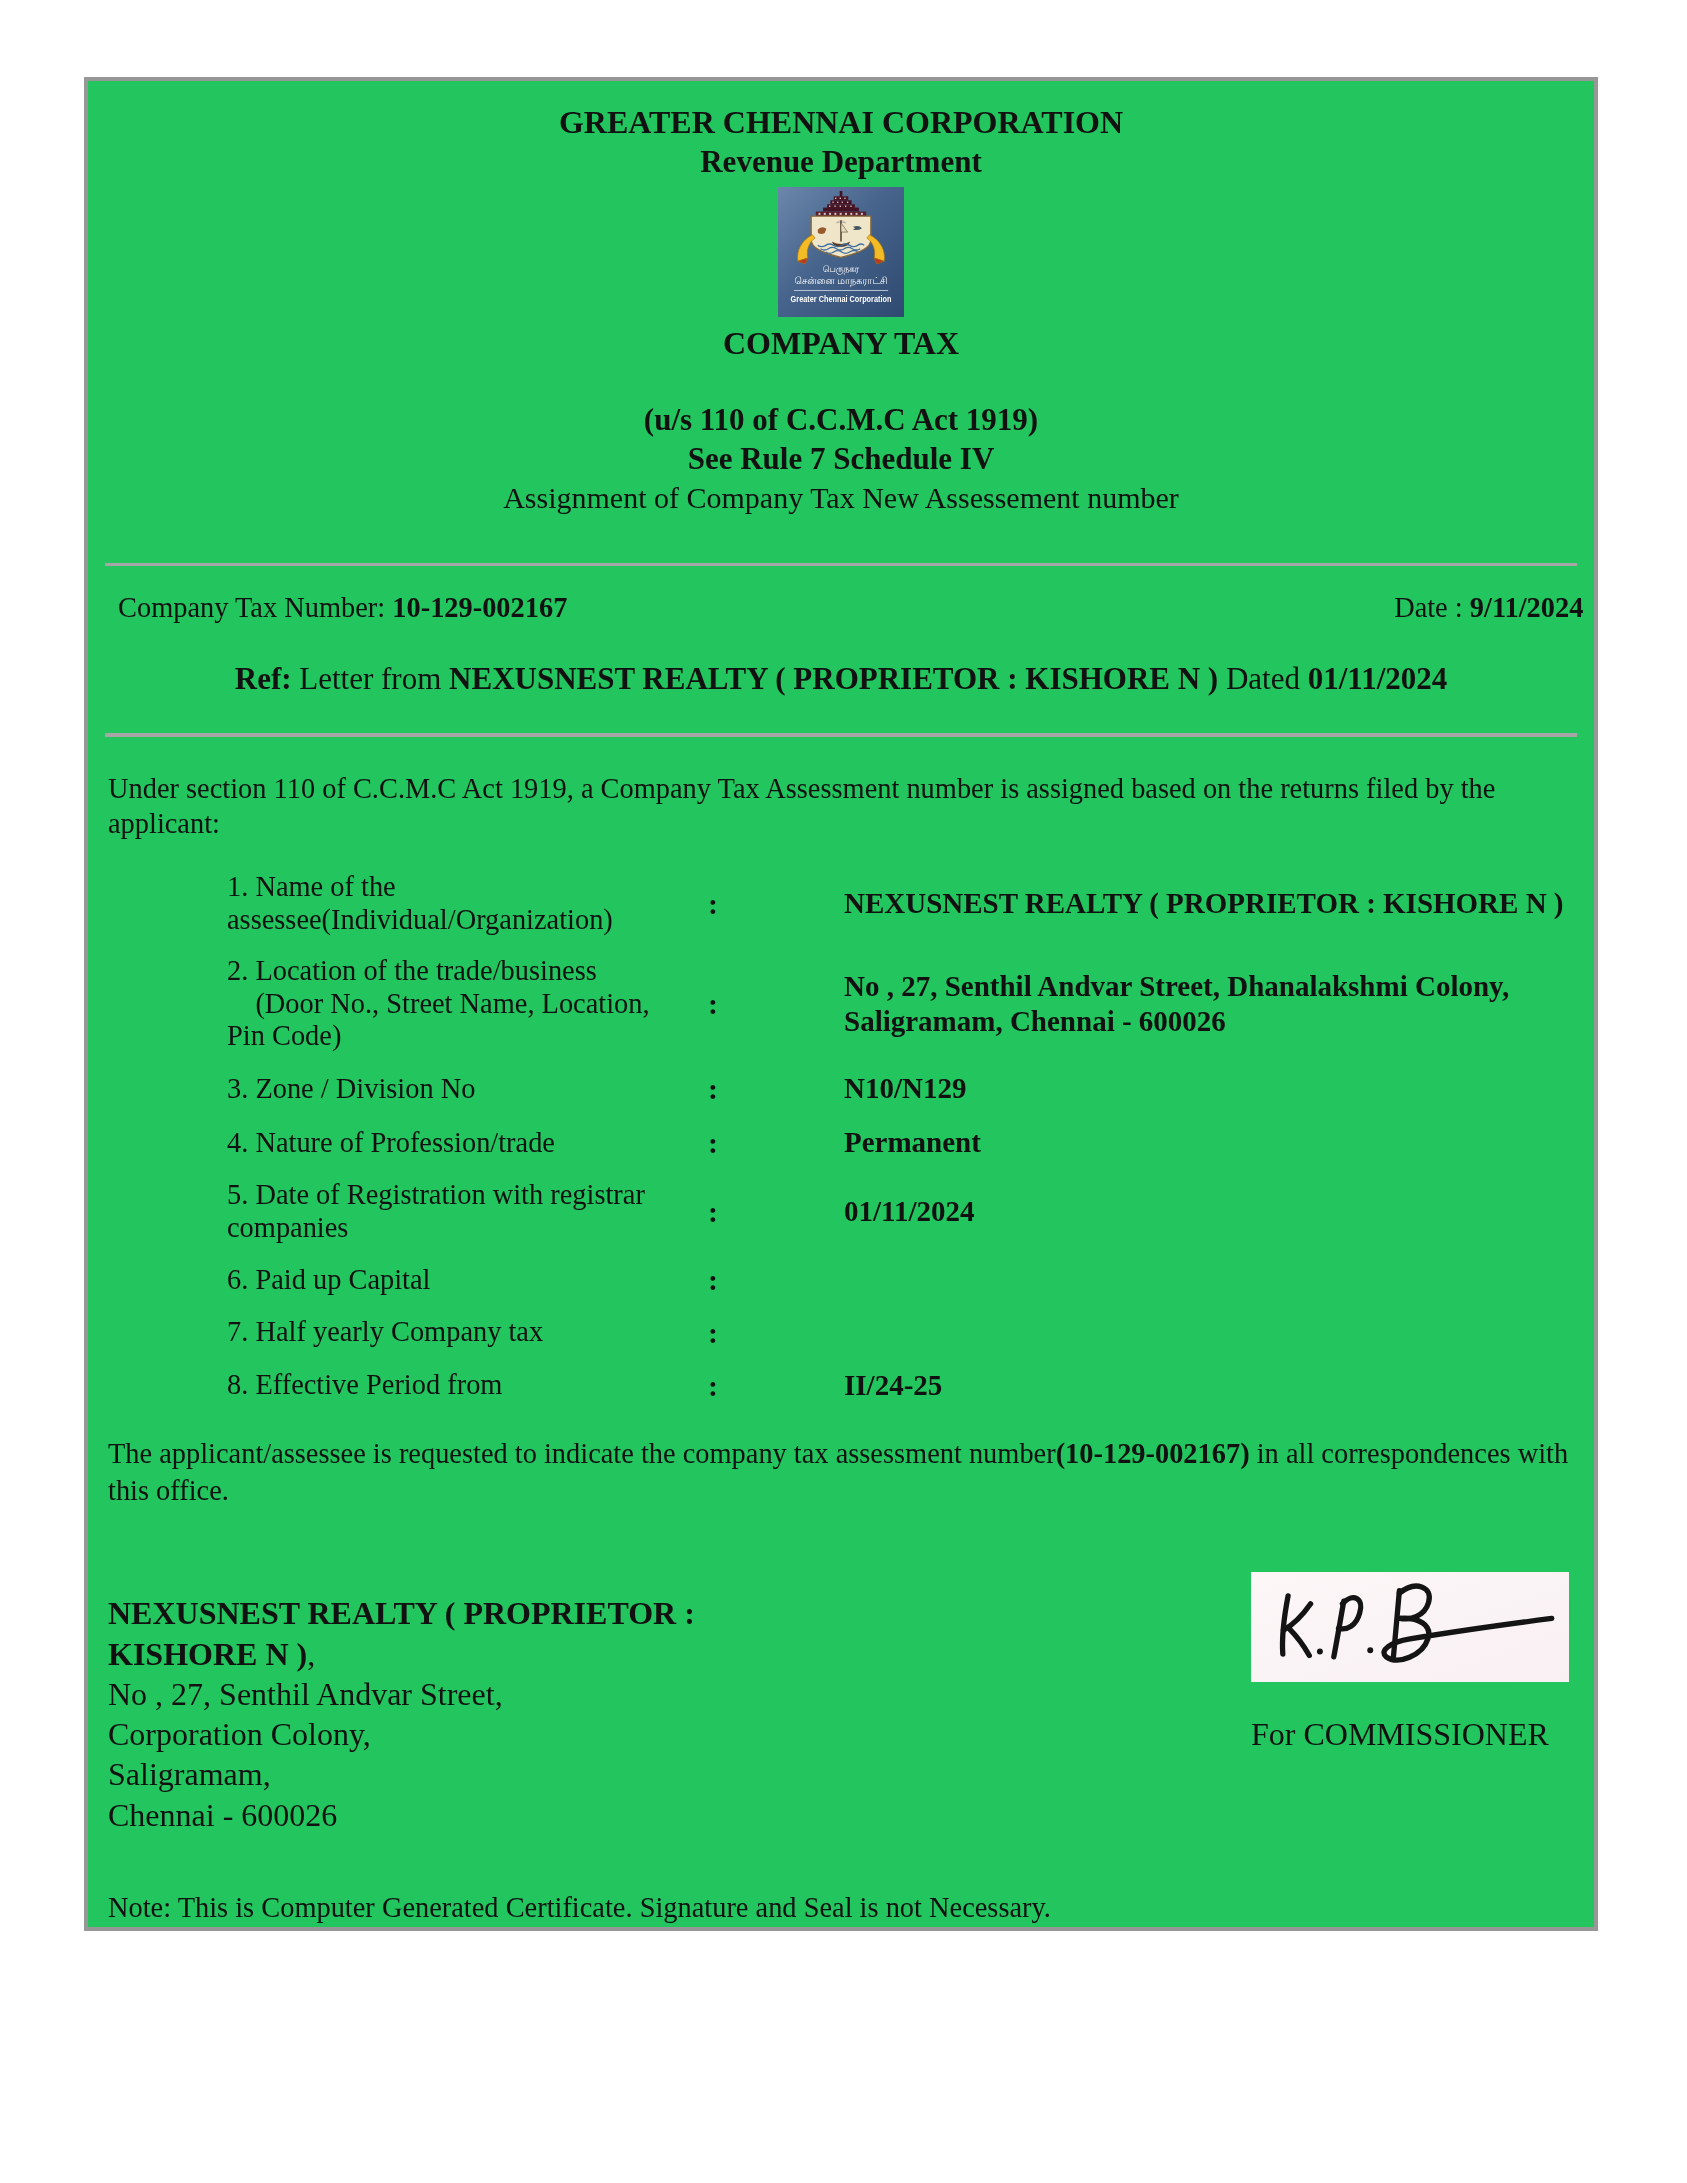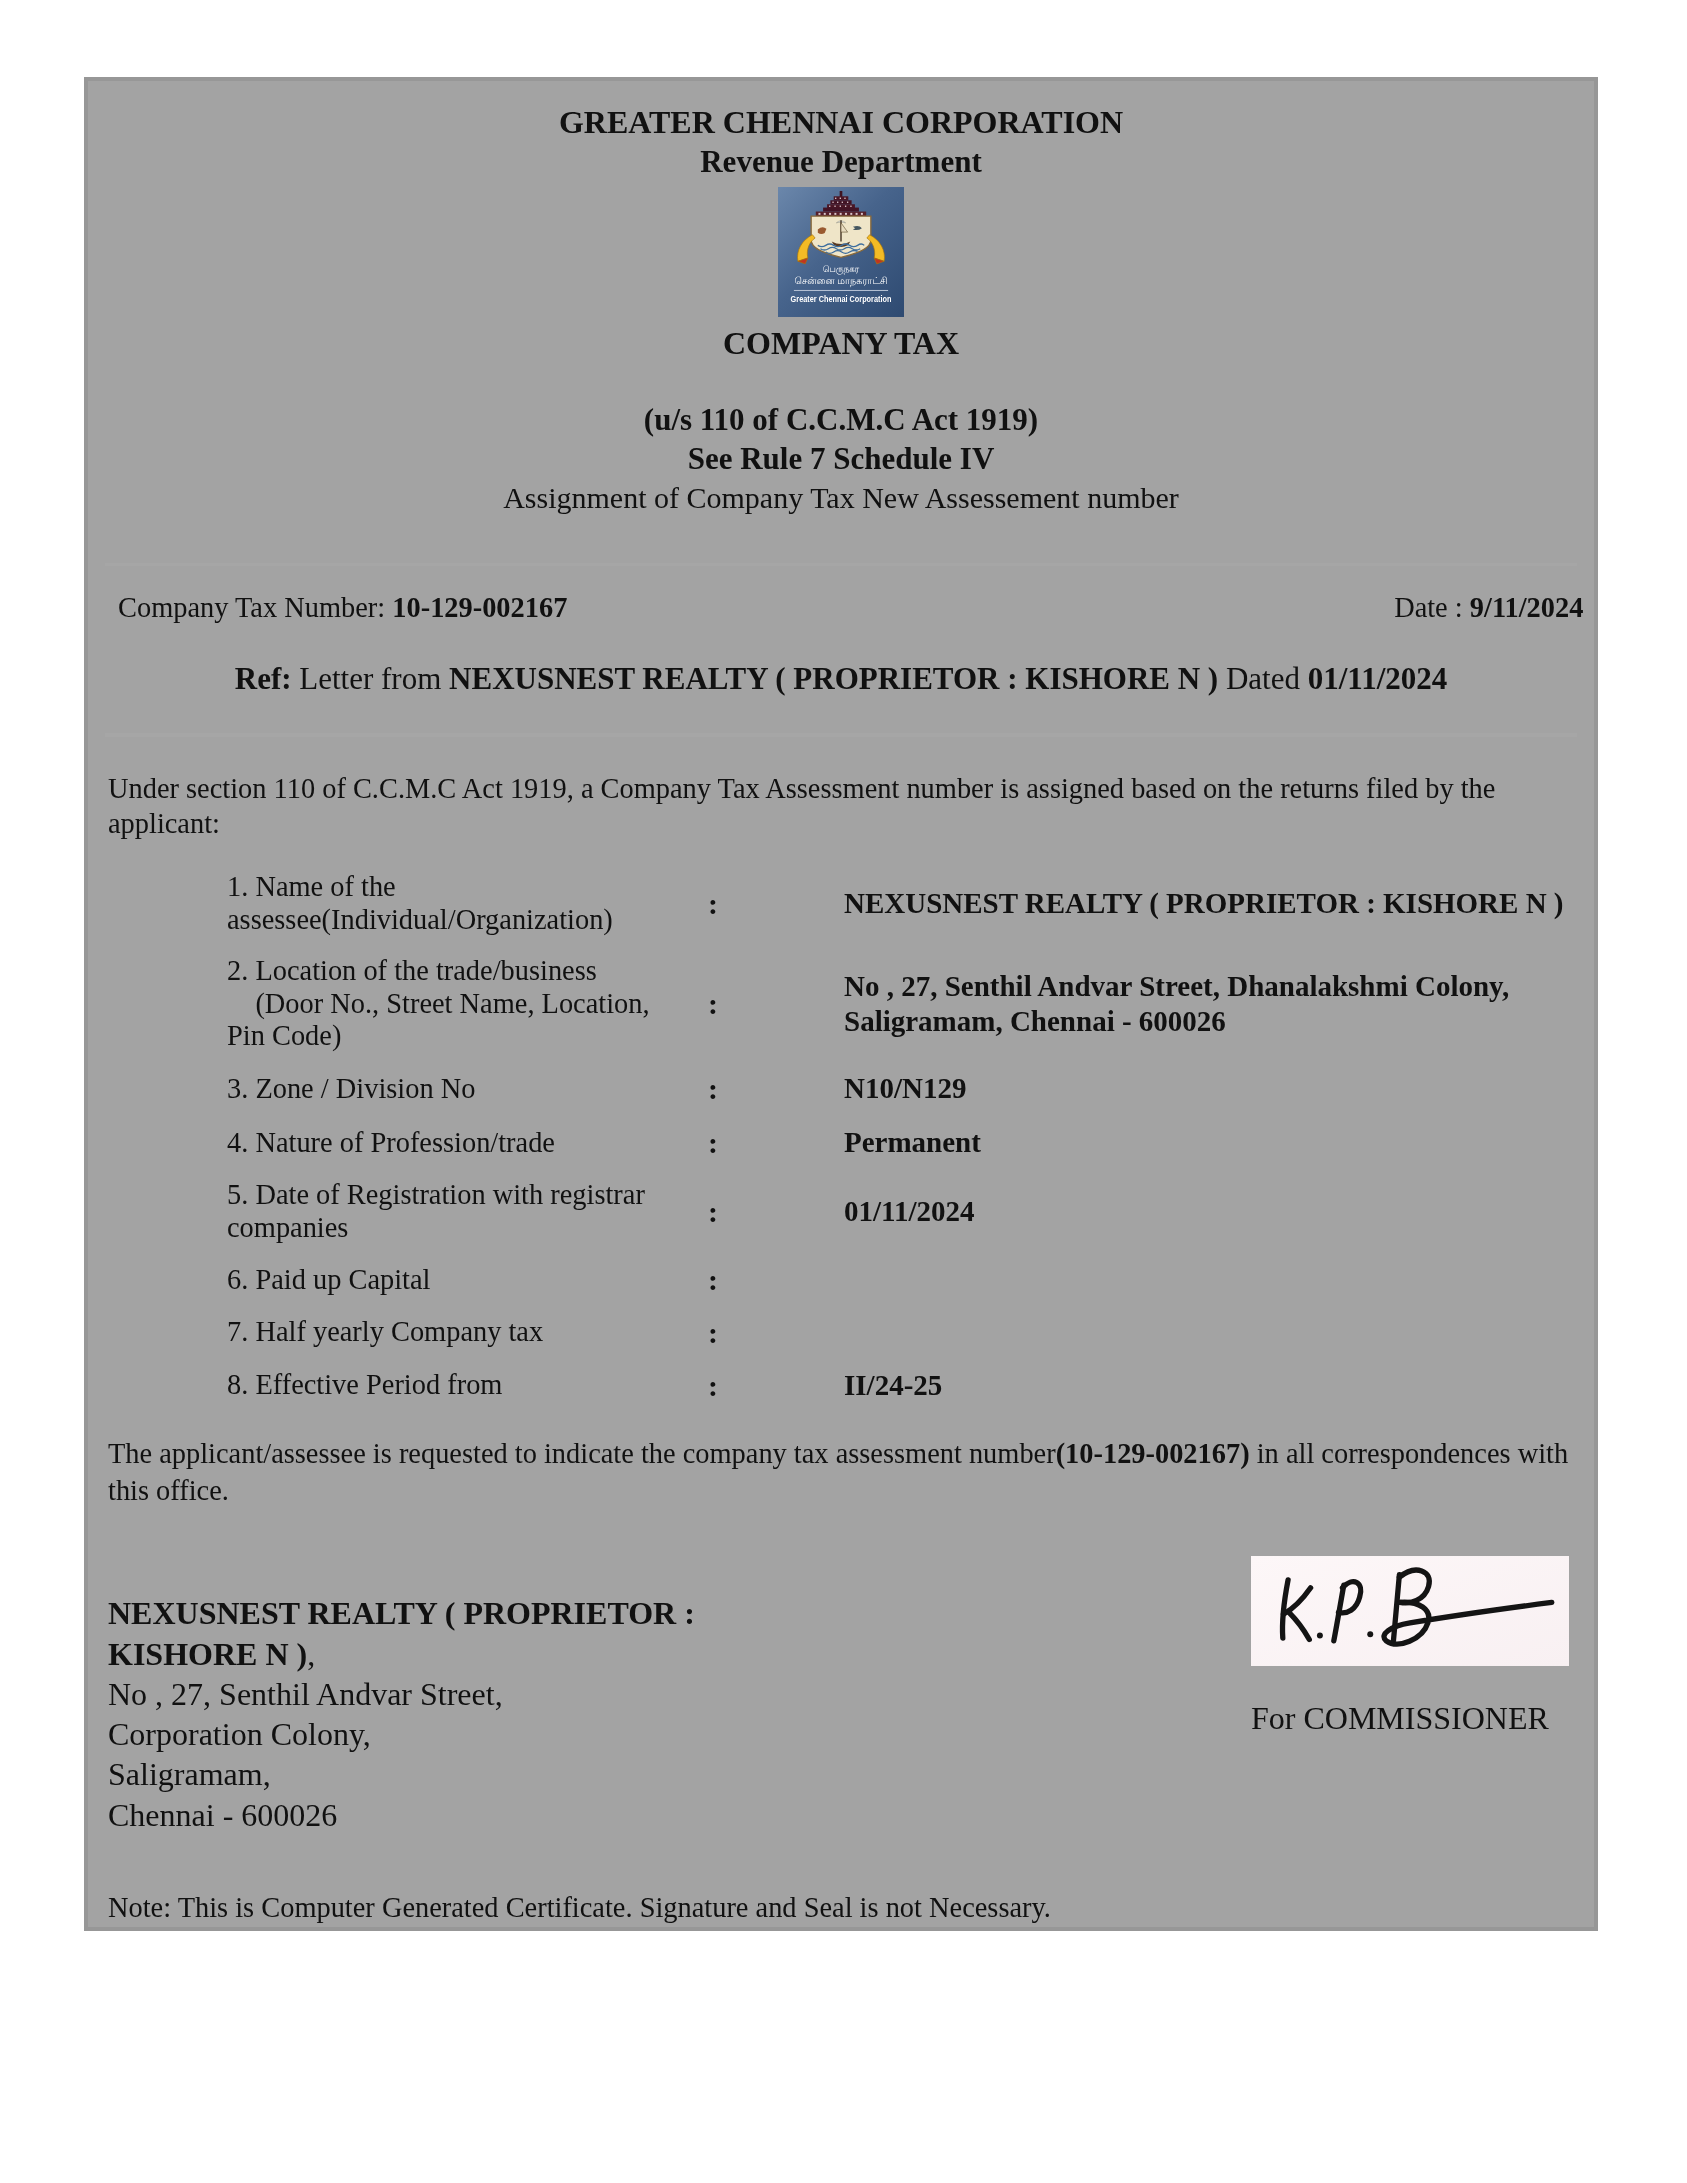--- a/index.html
+++ b/index.html
@@ -8,21 +8,21 @@
     background: #ffffff;
     font-family: "Liberation Serif", "DejaVu Serif", serif;
     color: #111;
     overflow: hidden;
   }
   .frame {
     position: absolute;
     left: 84px; top: 77px;
     width: 1506px; height: 1846px;
     border: 4.6px solid #979797;
-    background: #a3a3a3;
+    background: #22c55e;
     box-sizing: content-box;
   }
   .center { text-align: center; }
   .org-name   { font-size: 32px; font-weight: bold; margin: 22.5px 0 0; line-height: 1.18; }
   .dept-name  { font-size: 31px; font-weight: bold; margin: 2.6px 0 0;  line-height: 1.18; }
   .logo       { display: block; margin: 6.6px auto 0; width: 126px; height: 130px; }
   .doc-type   { font-size: 32px; font-weight: bold; margin: 8px 0 0; line-height: 1.18; }
   .act-block  { margin: 37px 0 0; font-size: 31px; line-height: 1.28; }
   .act-line, .rule-line { font-weight: bold; }
   .subtitle-line { font-weight: normal; font-size: 30px; }
@@ -60,21 +60,21 @@
   .request {
     margin: 33px 20px 0 20px;
     font-size: 28.4px; line-height: 1.3;
   }
   .closing { position: relative; margin-top: 46px; height: 336px; }
   .to-block {
     position: absolute; left: 20px; top: 37px;
     font-size: 32px; line-height: 1.26;
   }
   .recipient-name { font-weight: bold; }
-  .sig-col { position: absolute; right: 17px; top: 0; width: 326px; font-family: Liberation Serif, serif; }
+  .sig-col { position: absolute; right: 17px; top: 16px; width: 326px; font-family: Liberation Serif, serif; }
   .sig-img { display: block; width: 318px; height: 110px; }
   .for-commissioner { margin-top: 34px; font-size: 32px; white-space: nowrap; }
   .note { margin: 0 20px 0 20px; font-size: 28.4px; }
   b, .bold { font-weight: bold; }
 </style>
 </head>
 <body>
 
 <div class="frame">
 

